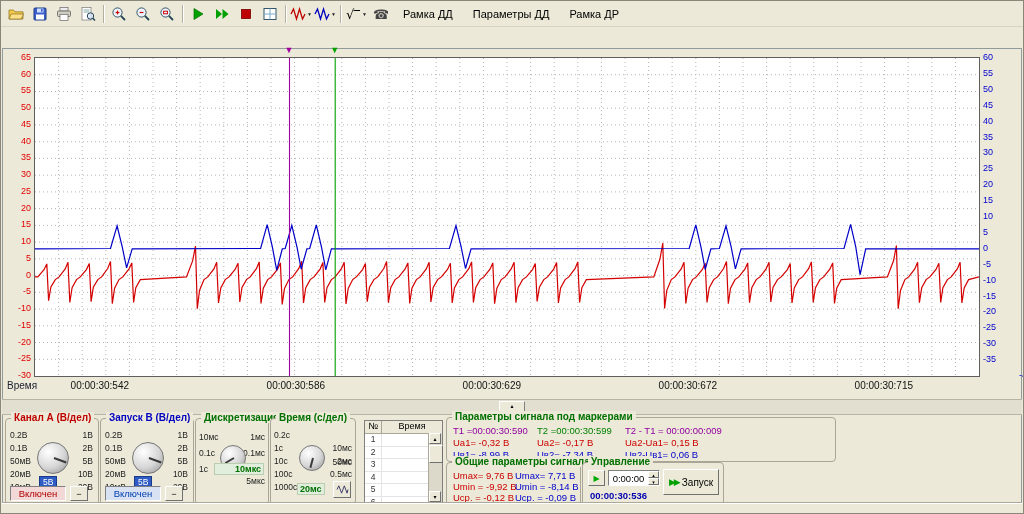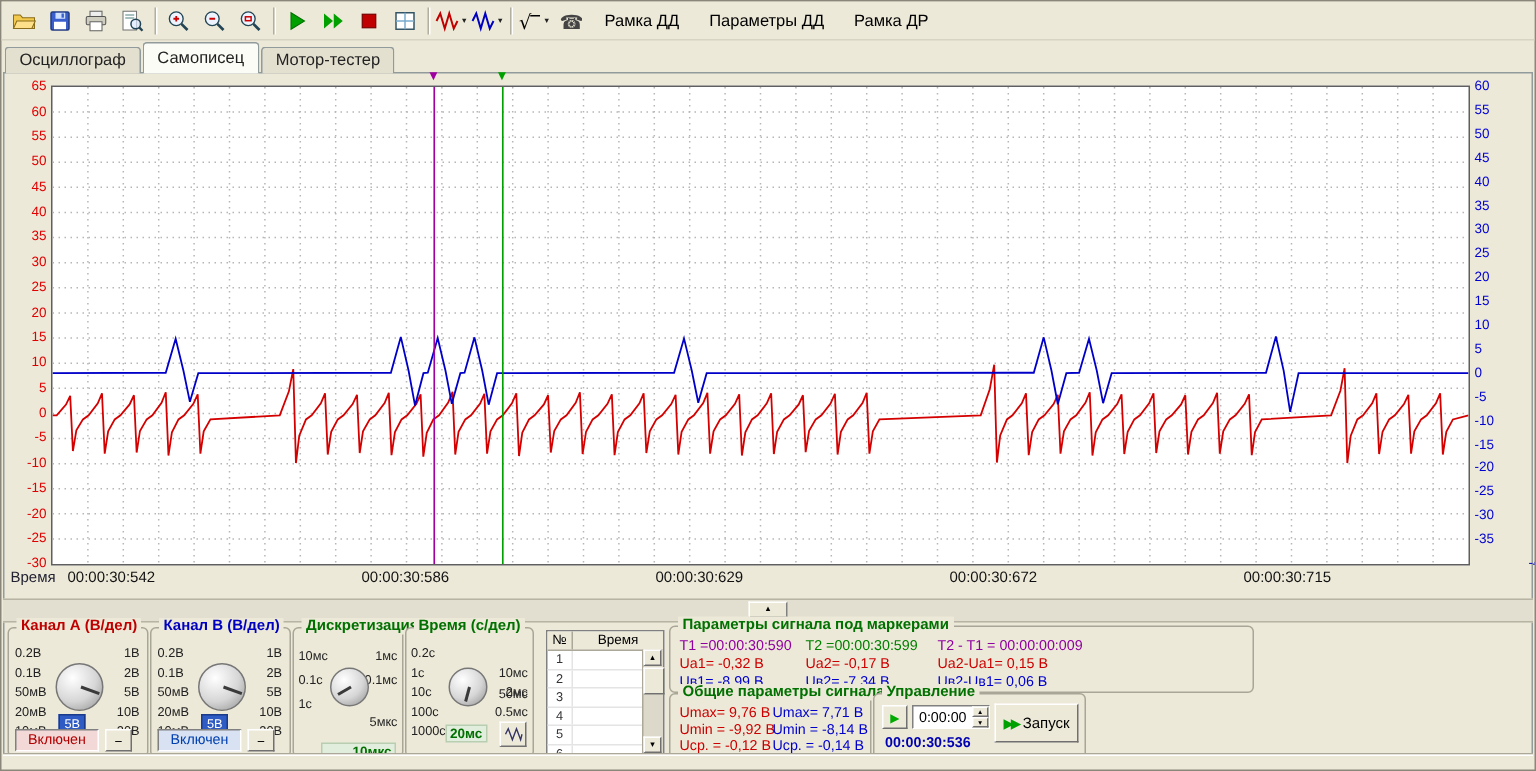--- a/index.html
+++ b/index.html
@@ -25,21 +25,21 @@
   .plot{position:absolute;left:33px;top:56px;width:944px;height:318px;background:#fff;border:1px solid #5f5f5f;}
   .axis{position:absolute;top:56px;height:318px;font-size:9px;}
   .axis-left{left:2px;width:29px;}
   .axis-right{left:980px;width:42px;}
   .alabel{position:absolute;white-space:nowrap;}
   .axis-left .alabel{right:1px;}
   .axis-right .alabel{left:2px;}
   .flag{position:absolute;top:45px;font-size:9px;line-height:9px;z-index:2;}
   .time-row{position:absolute;left:0;top:379px;width:100%;height:13px;font-size:10px;color:#111;}
   .time-caption{position:absolute;left:6px;top:0;color:#223;}
-  .tlabel{position:absolute;width:84px;text-align:left;}
+  .tlabel{position:absolute;width:84px;text-align:right;}
   
   .scrollstrip{position:absolute;left:1px;right:1px;top:398px;height:14px;background:#e2dfd0;
                border-top:1px solid #b8b4a4;border-bottom:1px solid #b8b4a4;}
   .scroll-handle{position:absolute;left:497px;top:1px;width:26px;height:11px;padding:0;font-size:6px;line-height:7px;
                  background:#ece9d8;border:1px solid;border-color:#fff #808080 #808080 #fff;}
   
   .group{position:absolute;border:1px solid #a9a697;border-radius:4px;background:#ece9d8;}
   .legend{position:absolute;top:-7px;left:5px;background:#ece9d8;padding:0 3px;font-size:10px;font-weight:bold;white-space:nowrap;}
   .t-red{color:#c00000}.t-blue{color:#0000c0}.t-green{color:#007000}
   .g-cha{left:4px;top:417px;width:92px;height:85px;}
@@ -209,25 +209,20 @@
       <button class="tbtn">
         <svg viewBox="0 0 16 16">
           <text x="1" y="13" font-size="13" fill="#444">☎</text>
         </svg>
       </button>
       <button class="ttext">Рамка ДД</button>
       <button class="ttext">Параметры ДД</button>
       <button class="ttext">Рамка ДР</button>
     </div>
 
-  <div class="tabbar">
-    <div class="tab">Осциллограф</div>
-    <div class="tab active">Самописец</div>
-    <div class="tab">Мотор-тестер</div>
-  </div>
 
   <div class="tabpage"></div>
 
   <div class="axis axis-left" id="axisLeft">
       <span class="alabel" style="top: -5px; color: rgb(224, 0, 0);">65</span>
       <span class="alabel" style="top: 11.7368px; color: rgb(224, 0, 0);">60</span>
       <span class="alabel" style="top: 28.4737px; color: rgb(224, 0, 0);">55</span>
       <span class="alabel" style="top: 45.2105px; color: rgb(224, 0, 0);">50</span>
       <span class="alabel" style="top: 61.9474px; color: rgb(224, 0, 0);">45</span>
       <span class="alabel" style="top: 78.6842px; color: rgb(224, 0, 0);">40</span>
@@ -362,21 +357,21 @@
         <div class="knob" style="left: 31px; top: 23px; width: 30px; height: 30px;">
           <div class="kptr" style="transform: rotate(-70deg);"></div>
         </div>
         <span class="chip-blue" style="left: 33px; top: 57px;">5В</span>
       </div>
     <button class="chan-btn a">Включен</button>
     <button class="mini-btn mb-chan">−</button>
   </div>
 
   <div class="group g-chb">
-    <span class="legend t-blue">Канал В (В/дел)</span>
+    <span class="legend t-blue">Запуск В (В/дел)</span>
     <div class="knobwrap" id="knobB">
         <span class="klabel" style="left: 4px; top: 11px;">0.2В</span>
         <span class="klabel" style="left: 4px; top: 24px;">0.1В</span>
         <span class="klabel" style="left: 4px; top: 37px;">50мВ</span>
         <span class="klabel" style="left: 4px; top: 50px;">20мВ</span>
         <span class="klabel" style="left: 4px; top: 63px;">10мВ</span>
         <span class="klabel" style="right: 5px; top: 11px;">1В</span>
         <span class="klabel" style="right: 5px; top: 24px;">2В</span>
         <span class="klabel" style="right: 5px; top: 37px;">5В</span>
         <span class="klabel" style="right: 5px; top: 50px;">10В</span>
@@ -395,21 +390,21 @@
     <div class="knobwrap" id="knobS">
         <span class="klabel" style="left: 3px; top: 13px;">10мс</span>
         <span class="klabel" style="left: 3px; top: 29px;">0.1с</span>
         <span class="klabel" style="left: 3px; top: 45px;">1с</span>
         <span class="klabel" style="right: 3px; top: 13px;">1мс</span>
         <span class="klabel" style="right: 3px; top: 29px;">0.1мс</span>
         <span class="klabel" style="right: 3px; top: 57px;">5мкс</span>
         <div class="knob" style="left: 24px; top: 26px; width: 24px; height: 24px;">
           <div class="kptr" style="transform: rotate(60deg);"></div>
         </div>
-        <span class="chip-green" style="left: 18px; top: 76px; padding-left: 20px;">10мкс</span>
+        <span class="chip-green" style="left: 18px; top: 44px; padding-left: 20px;">10мкс</span>
       </div>
   </div>
 
   <div class="group g-time">
     <span class="legend t-green">Время (с/дел)</span>
     <div class="knobwrap" id="knobT">
         <span class="klabel" style="left: 3px; top: 11px;">0.2с</span>
         <span class="klabel" style="left: 3px; top: 24px;">1с</span>
         <span class="klabel" style="left: 3px; top: 37px;">10с</span>
         <span class="klabel" style="left: 3px; top: 50px;">100с</span>
@@ -484,21 +479,21 @@
   </div>
 
   <div class="group g-comm">
     <span class="legend t-green">Общие параметры сигнала</span>
     <div class="cp-grid">
       <span class="c-red">Umax= 9,76 В</span>
       <span class="c-blue">Umax= 7,71 В</span>
       <span class="c-red">Umin = -9,92 В</span>
       <span class="c-blue">Umin = -8,14 В</span>
       <span class="c-red">Uср. = -0,12 В</span>
-      <span class="c-blue">Uср. = -0,14 В</span>
+      <span class="c-blue">Uср. = -0,09 В</span>
     </div>
   </div>
 
   <div class="group g-ctrl">
     <span class="legend t-green">Управление</span>
     <button class="mini-btn mb-play">▶</button>
     <div class="spin">
       <span class="spin-val">0:00:00</span>
       <span class="spin-btns">
         <button>▴</button>

